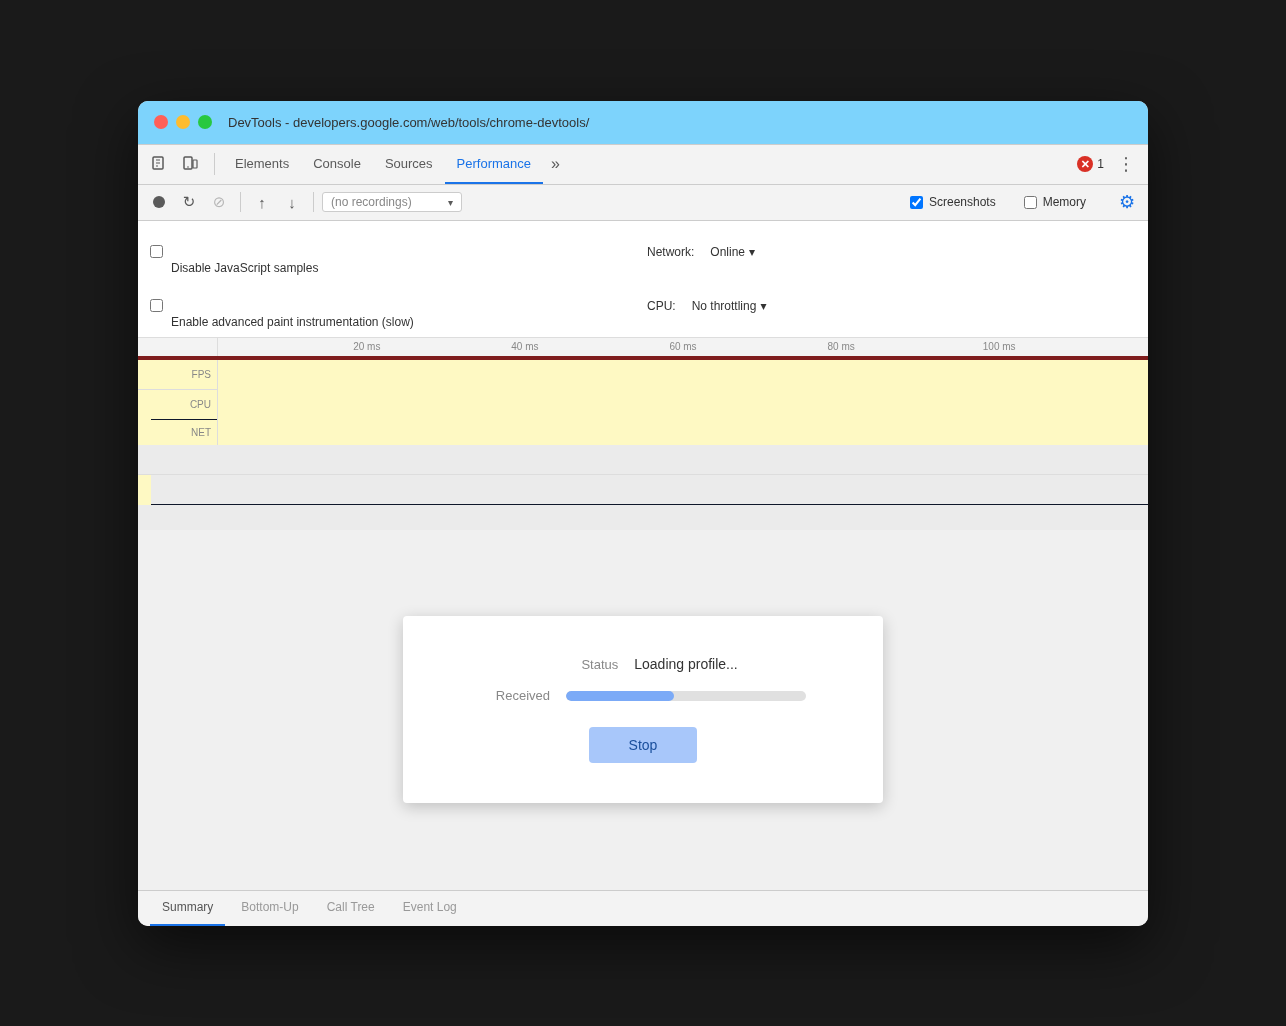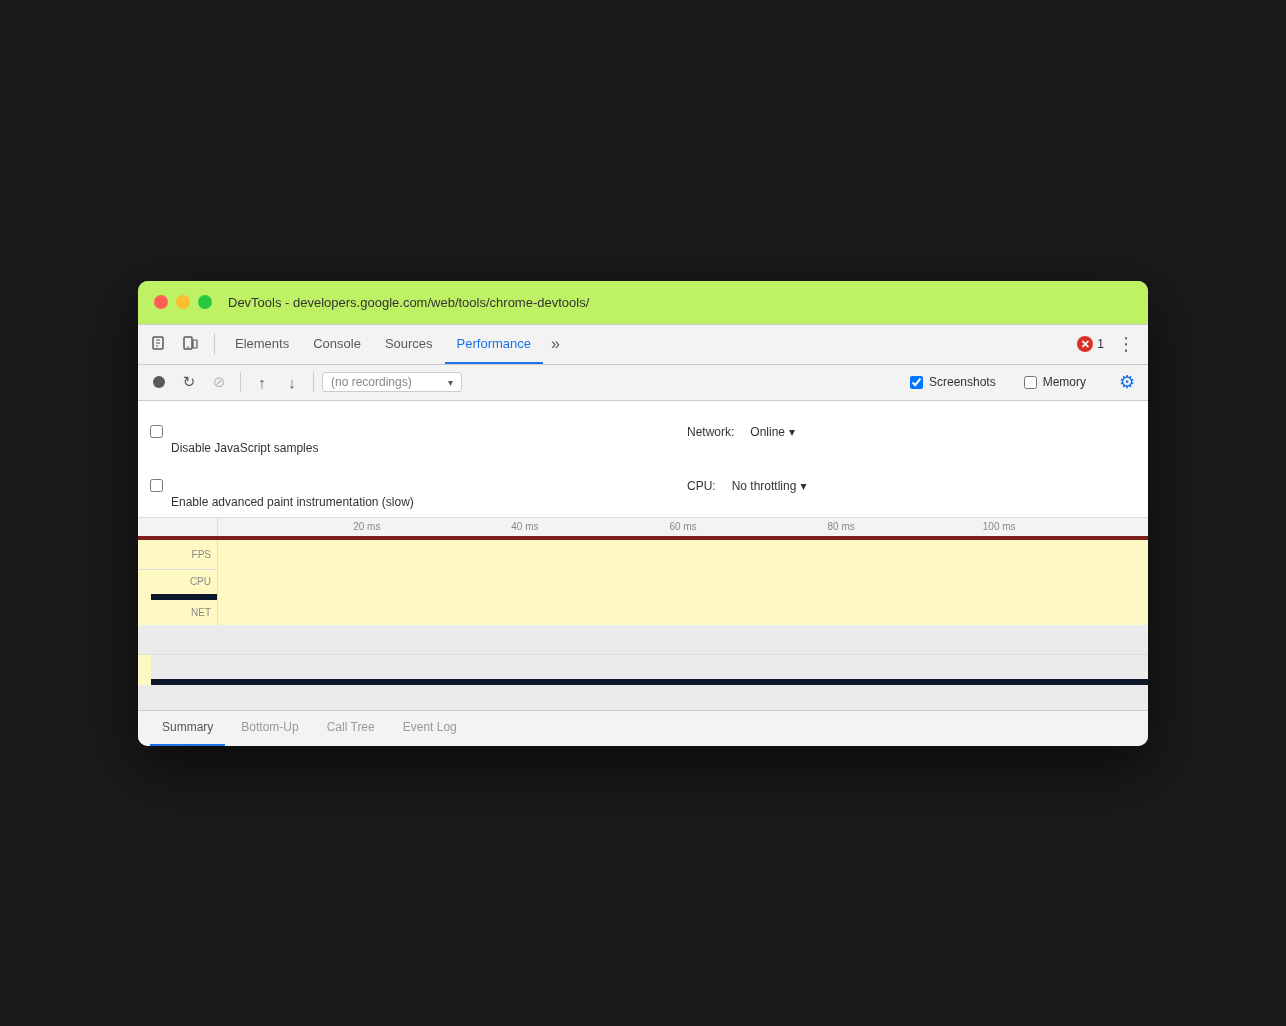--- a/index.html
+++ b/index.html
@@ -12,21 +12,21 @@
       font-family: -apple-system, BlinkMacSystemFont, 'Helvetica Neue', Arial, sans-serif;
     }
     .window {
       width: 1010px;
       background: #f0f0f0;
       border-radius: 10px;
       box-shadow: 0 20px 60px rgba(0,0,0,0.6);
       overflow: hidden;
     }
     .titlebar {
-      background: #bef264;
+      background: #7dd3fc;
       height: 44px;
       display: flex;
       align-items: center;
       padding: 0 16px;
       border-bottom: 1px solid #ccc;
     }
     .traffic-lights {
       display: flex;
       gap: 8px;
       margin-right: 16px;
@@ -210,21 +210,20 @@
       color: #333;
     }
     .settings-row input[type="checkbox"] { cursor: pointer; }
     .settings-row label { cursor: pointer; margin-top: 32px; }
     .network-cpu-row {
       display: flex;
       align-items: center;
       gap: 16px;
       font-size: 12px;
       color: #333;
-      margin-left: 40px;
     }
     .dropdown-inline {
       display: flex;
       align-items: center;
       gap: 4px;
       cursor: pointer;
     }
     .timeline-header {
       background: #f3f3f3;
       border-bottom: 4px solid #7f1d1d;
@@ -255,21 +254,21 @@
     .timeline-rows {
       display: flex;
       background: #fef9c3;
       flex-direction: column;
     }
     .timeline-label-col {
       width: 80px;
       border-right: 1px solid #ddd;
     }
     .fps-row { height: 30px; border-bottom: 1px solid #ddd; }
-    .cpu-row { height: 30px; border-bottom: 6px solid #0f172a; margin-left: 13px; }
+    .cpu-row { height: 30px; border-bottom: 1px solid #0f172a; margin-left: 13px; }
     .net-row { height: 25px; }
     .row-label {
       font-size: 10px;
       color: #888;
       text-align: right;
       padding-right: 6px;
       display: flex;
       align-items: center;
       justify-content: flex-end;
     }
@@ -503,20 +502,35 @@
       <div class="cpu-row row-label">CPU</div>
       <div class="net-row row-label">NET</div>
     </div>
     <div style="flex:1;">
       <div class="fps-row timeline-track"></div>
       <div class="cpu-row timeline-track"></div>
       <div class="net-row timeline-track"></div>
     </div>
   </div>
 
+  <div class="main-content">
+    <div class="loading-dialog">
+      <div class="status-row">
+        <span class="status-label">Status</span>
+        <span class="status-value">Loading profile...</span>
+      </div>
+      <div class="received-row">
+        <span class="status-label">Received</span>
+        <div class="progress-bar-container">
+          <div class="progress-bar-fill" style="width: 45%;"></div>
+        </div>
+      </div>
+      <button class="stop-btn">Stop</button>
+    </div>
+  </div>
 
   <div class="bottom-tabs">
     <div class="bottom-tab active">
       <span>Summary</span>
     </div>
     <div class="bottom-tab">
       <span>Bottom-Up</span>
     </div>
     <div class="bottom-tab">
       <span>Call Tree</span>

